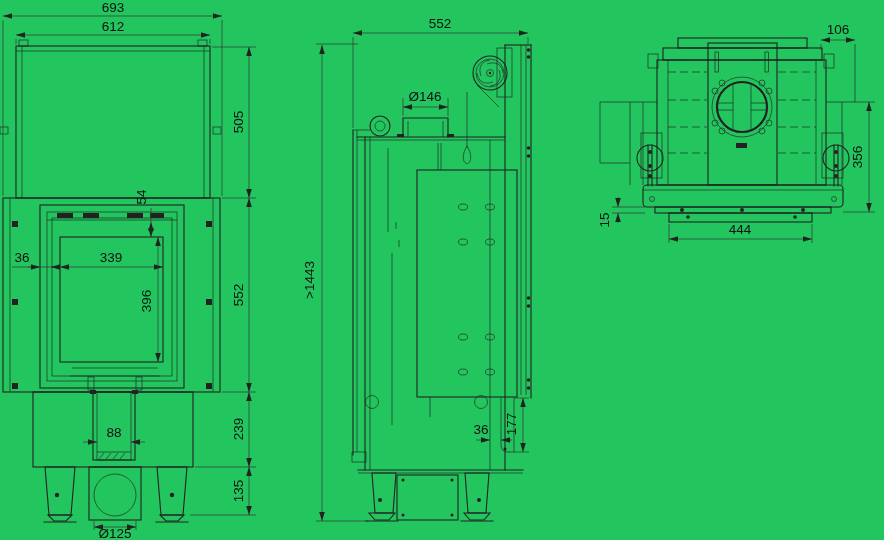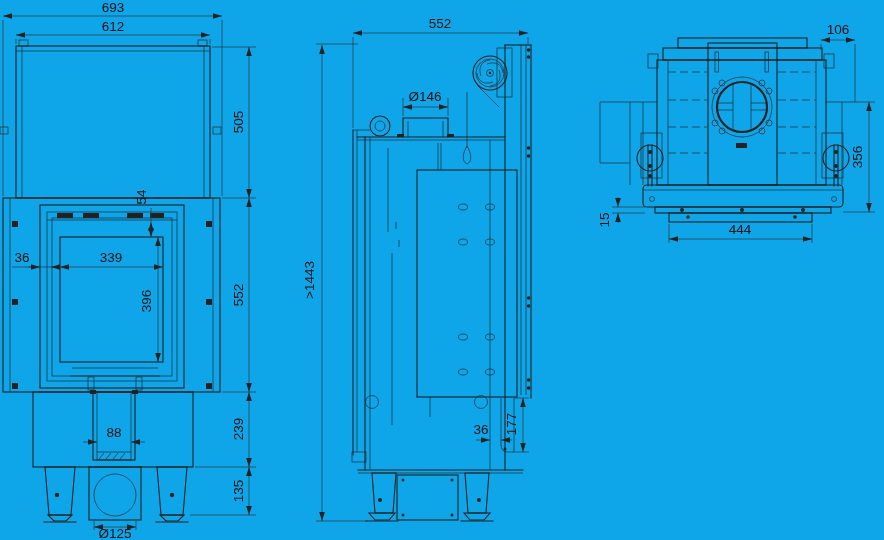--- a/index.html
+++ b/index.html
@@ -1,16 +1,16 @@
 <!DOCTYPE html>
 <html><head>
 <meta charset="utf-8">
 <style>
   html,body{margin:0;padding:0;background:#fff;}
-  .stage{position:relative;width:884px;height:540px;background:#0ea5e9;overflow:hidden;}
+  .stage{position:relative;width:884px;height:540px;background:#22c55e;overflow:hidden;}
   svg{display:block;}
   svg text{font-family:"Liberation Sans",sans-serif;font-size:13.5px;fill:#111;}
   .s{stroke:#222;fill:none;stroke-width:1.1;stroke-linecap:square;stroke-linejoin:miter;}
   .t{stroke:#222;fill:none;stroke-width:0.65;}
   .d{stroke:#333;fill:none;stroke-width:0.7;}
   .f{fill:#222;stroke:none;}
   .b{stroke:#222;fill:none;stroke-width:2.2;}
   .dash{stroke-dasharray:8,4;}
 </style>
 </head>

